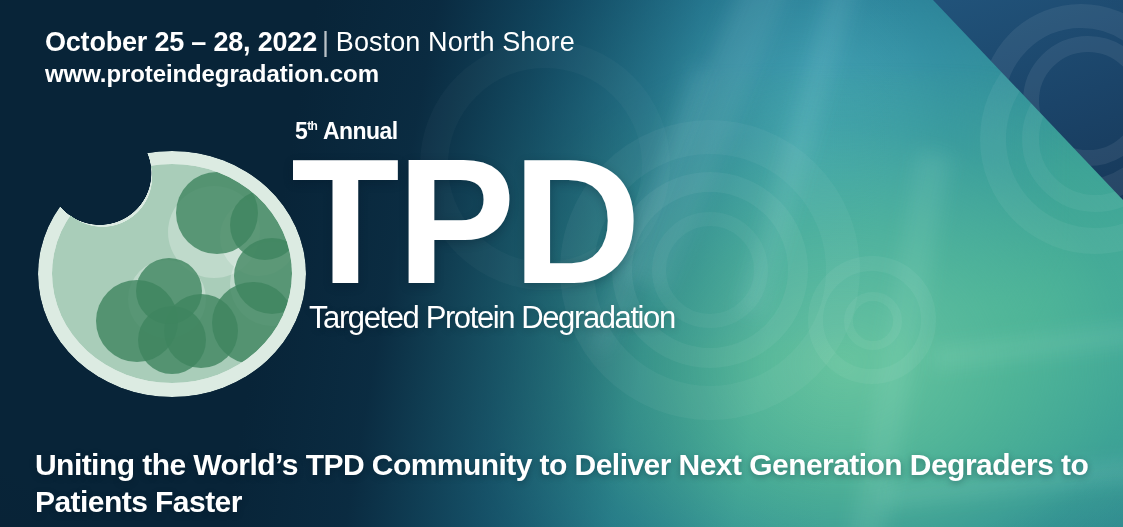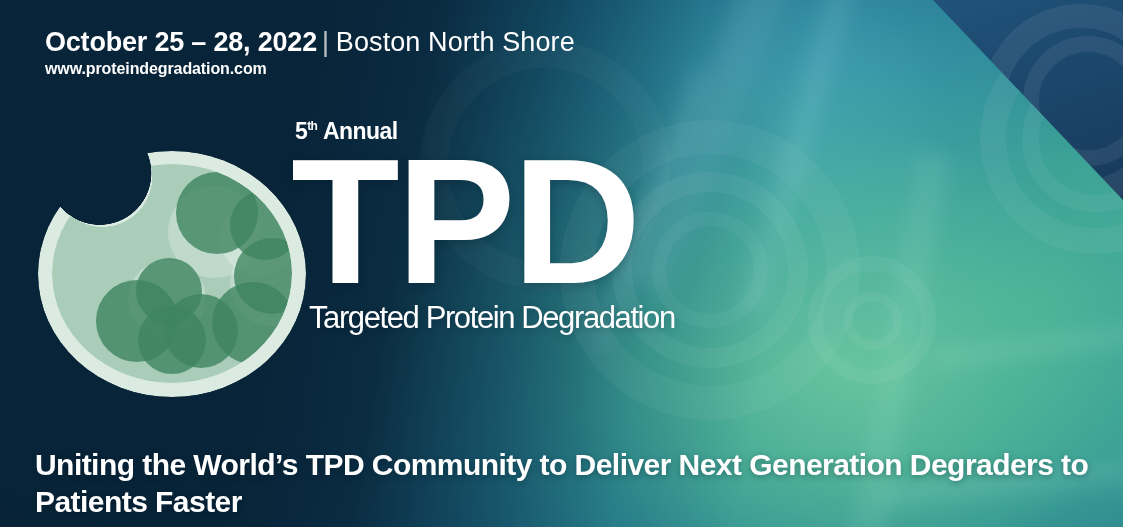--- a/index.html
+++ b/index.html
@@ -141,21 +141,21 @@
     letter-spacing: -0.2px;
     line-height: 1.12;
   }
   .date-sep {
     font-weight: normal;
     color: rgba(255,255,255,0.72);
     padding: 0 7px 0 5px;
   }
   .date-city { font-weight: normal; letter-spacing: 0.1px; }
   .url-line {
-    font-size: 16px;
+    font-size: 24px;
     font-weight: bold;
     letter-spacing: -0.1px;
     margin-top: 3px;
   }
 
   
   .cell-logo {
     position: absolute;
     left: 38px;
     top: 151px;

